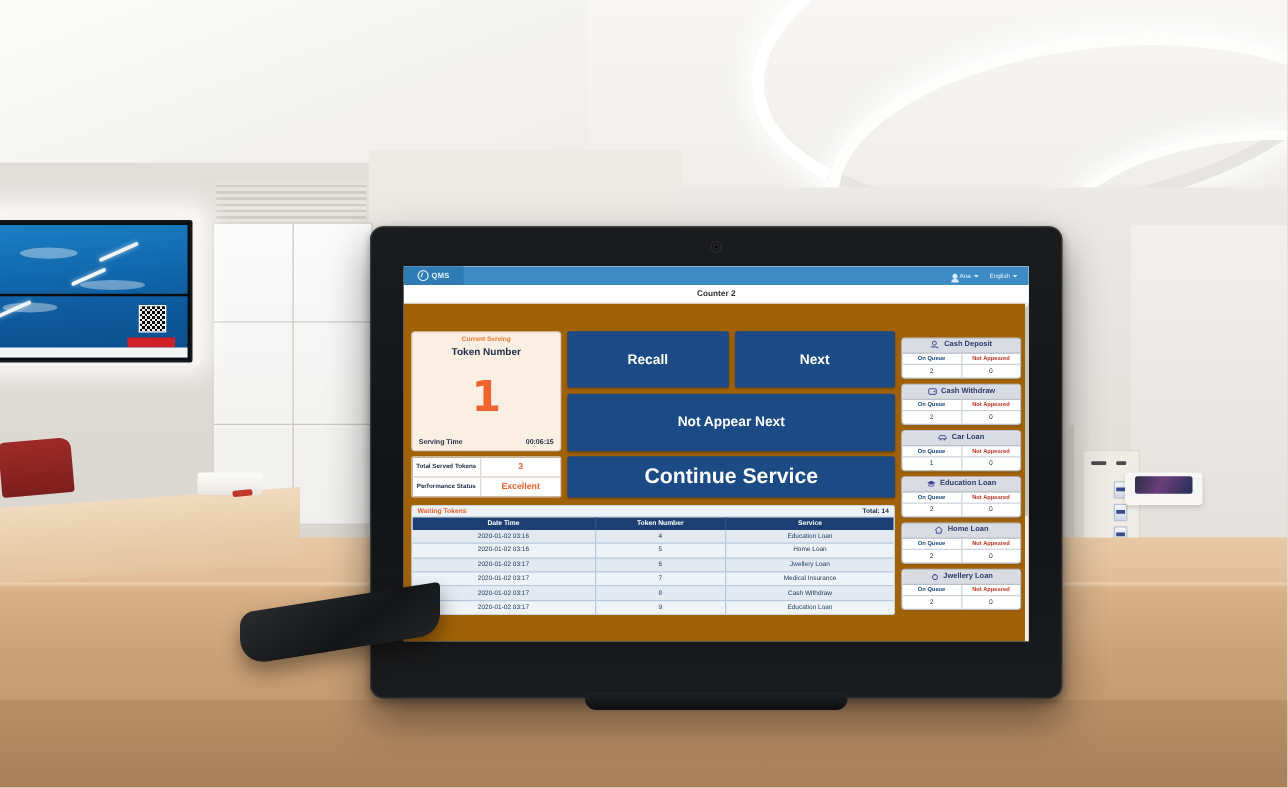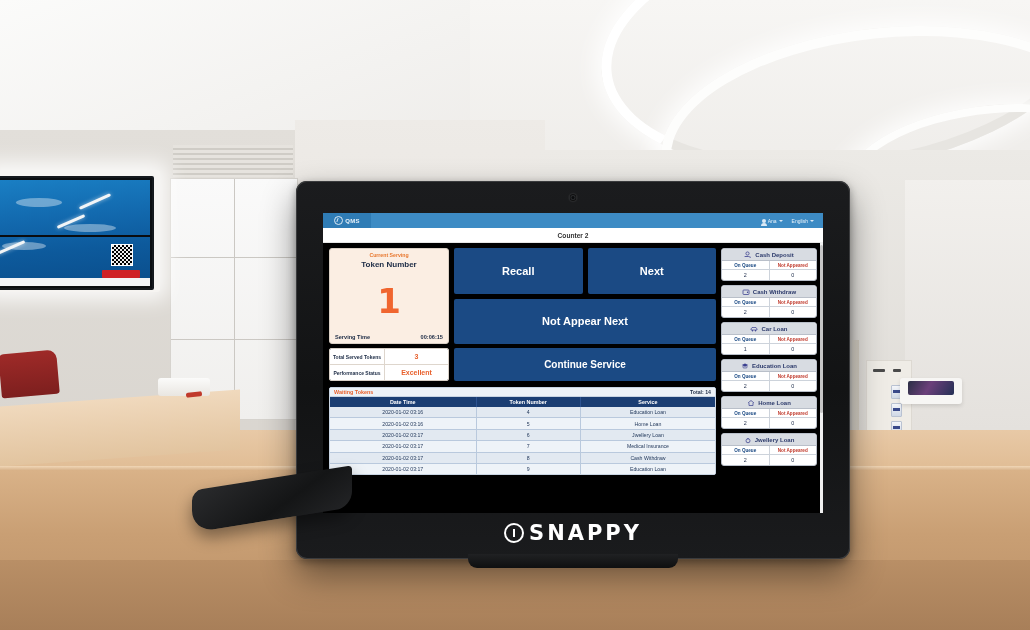--- a/index.html
+++ b/index.html
@@ -153,21 +153,21 @@
   .nav-user-ico::after{content:"";position:absolute;left:-1px;top:4px;width:6px;height:3px;
     border-radius:3px 3px 0 0;background:#dbe9f5;}
   .caret{width:0;height:0;border-left:2px solid transparent;border-right:2px solid transparent;
     border-top:2.5px solid #d7e8f6;}
 
   .counter-title{height:14px;background:#fff;display:flex;align-items:center;
     justify-content:center;color:#333;font-size:6.6px;font-weight:bold;
     border-bottom:1px solid #e6e6e6;flex:0 0 auto;}
 
   .content{flex:1;display:flex;padding:5px 6px 4px 6px;gap:5px;min-height:0;
-    background:#000000;}
+    background:#a16207;align-items:center;}
   .col-main{flex:1;display:flex;flex-direction:column;gap:4px;min-width:0;}
   .top-row{display:flex;gap:5px;height:96px;}
 
   
   .serving{width:120px;background:#fbeee3;border:1px solid #d9cfc4;border-radius:3px;
     display:flex;flex-direction:column;padding:3px 4px 2px 4px;box-sizing:border-box;}
   .serv-label{color:#e8772e;font-size:5.2px;font-weight:bold;text-align:center;}
   .serv-token{color:#1c2b45;font-size:8px;font-weight:bold;text-align:center;margin-top:2px;}
   .serv-num{color:#f0652f;font-size:34px;font-weight:bold;text-align:center;
     line-height:.95;flex:1;display:flex;align-items:center;justify-content:center;
@@ -361,21 +361,21 @@
               <div class="stat-row">
                 <div class="stat-k">Total Served Tokens</div>
                 <div class="stat-v">3</div>
               </div>
               <div class="stat-row">
                 <div class="stat-k">Performance Status</div>
                 <div class="stat-v">Excellent</div>
               </div>
             </div>
             <div style="flex:1;display:flex;">
-              <button class="abtn wide" style="font-size:10px">Continue Service</button>
+              <button class="abtn wide" style="font-size:17px">Continue Service</button>
             </div>
           </div>
 
           <div class="mid-row" style="margin-top:2px">
             <div class="wt">
               <div class="wt-head">
                 <span class="wt-title">Waiting Tokens</span>
                 <span class="wt-total">Total: 14</span>
               </div>
               <table class="wt-table">
@@ -535,22 +535,16 @@
           </div>
         </div>
       </div>
     </div>
 
     <div class="scrollbar">
         <i></i>
       </div>
   </div>
 
-  <div class="brandbar">
-    <span class="brand-logo">
-        <i></i>
-      </span>
-    <span class="brand-txt">SNAPPY</span>
-  </div>
   <div class="stand"></div>
 </div>
 
 <div class="base"></div>
 
 </body></html>

